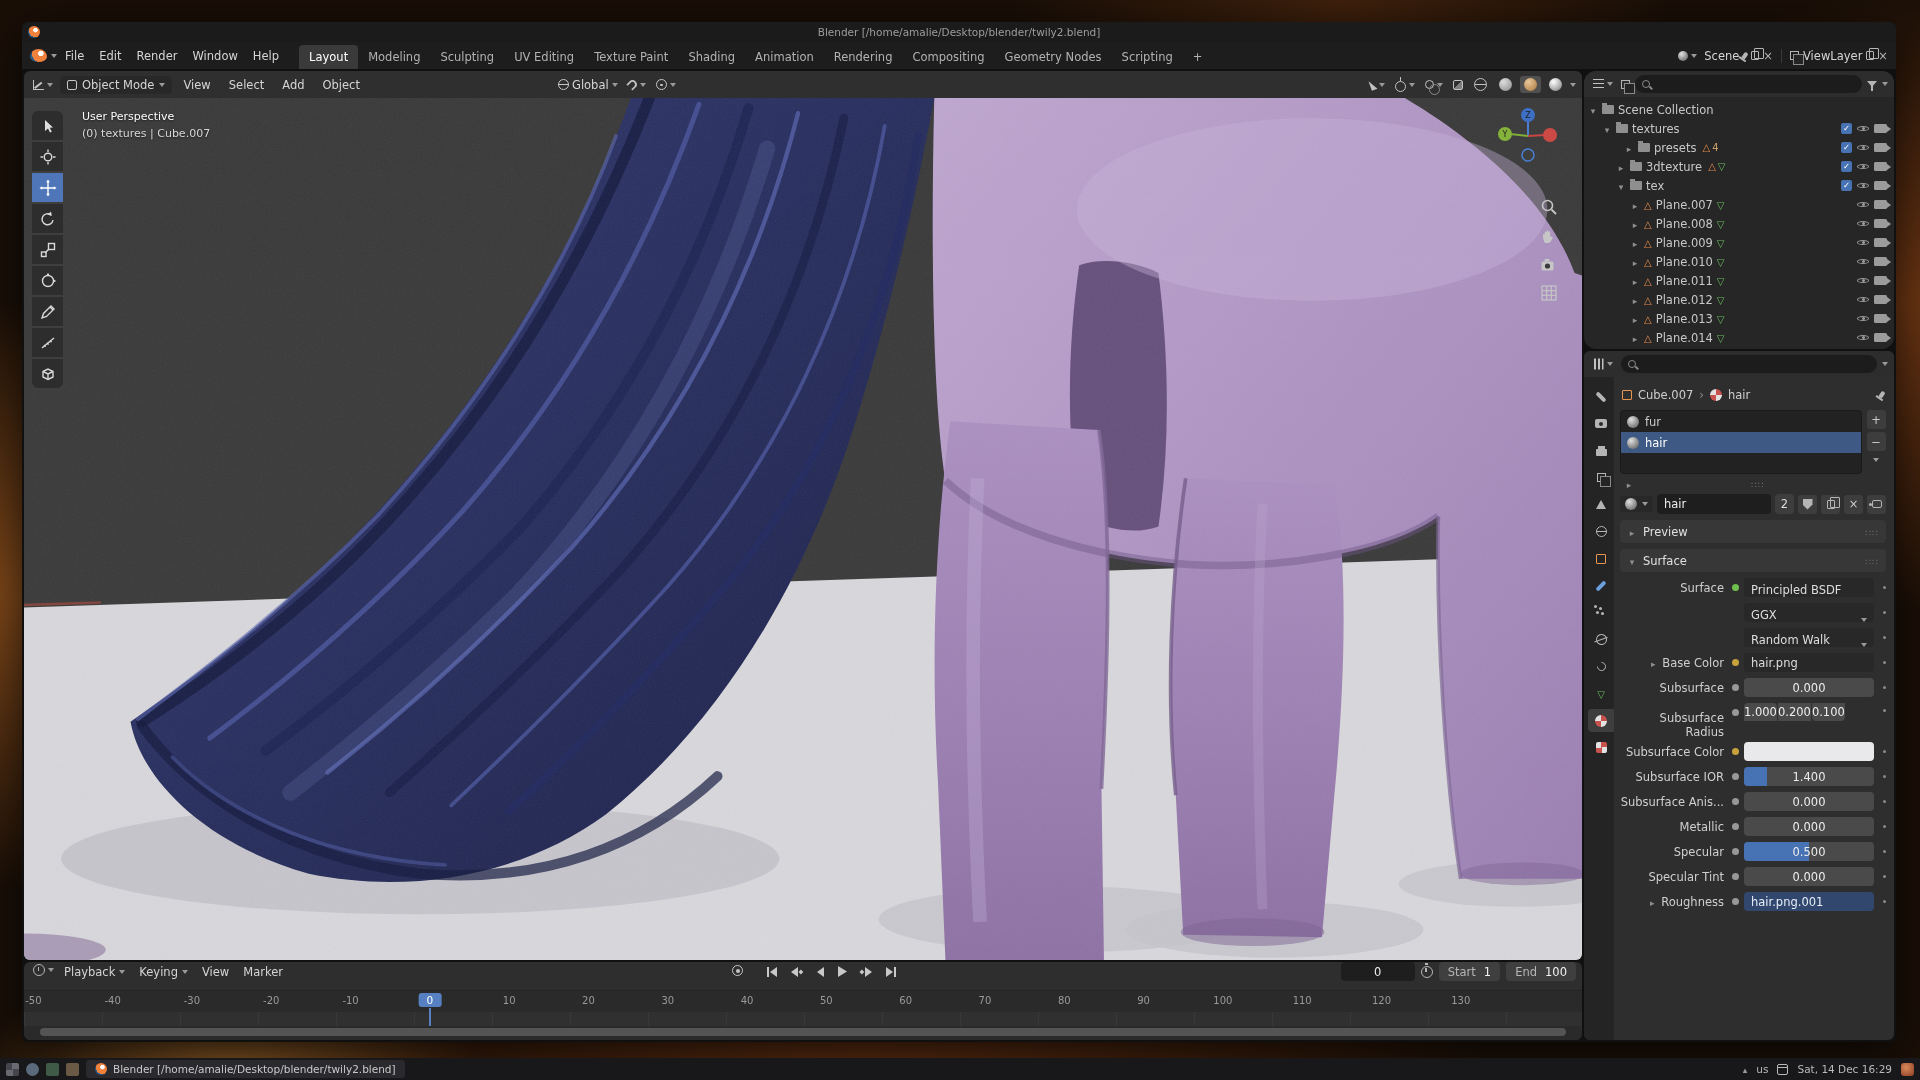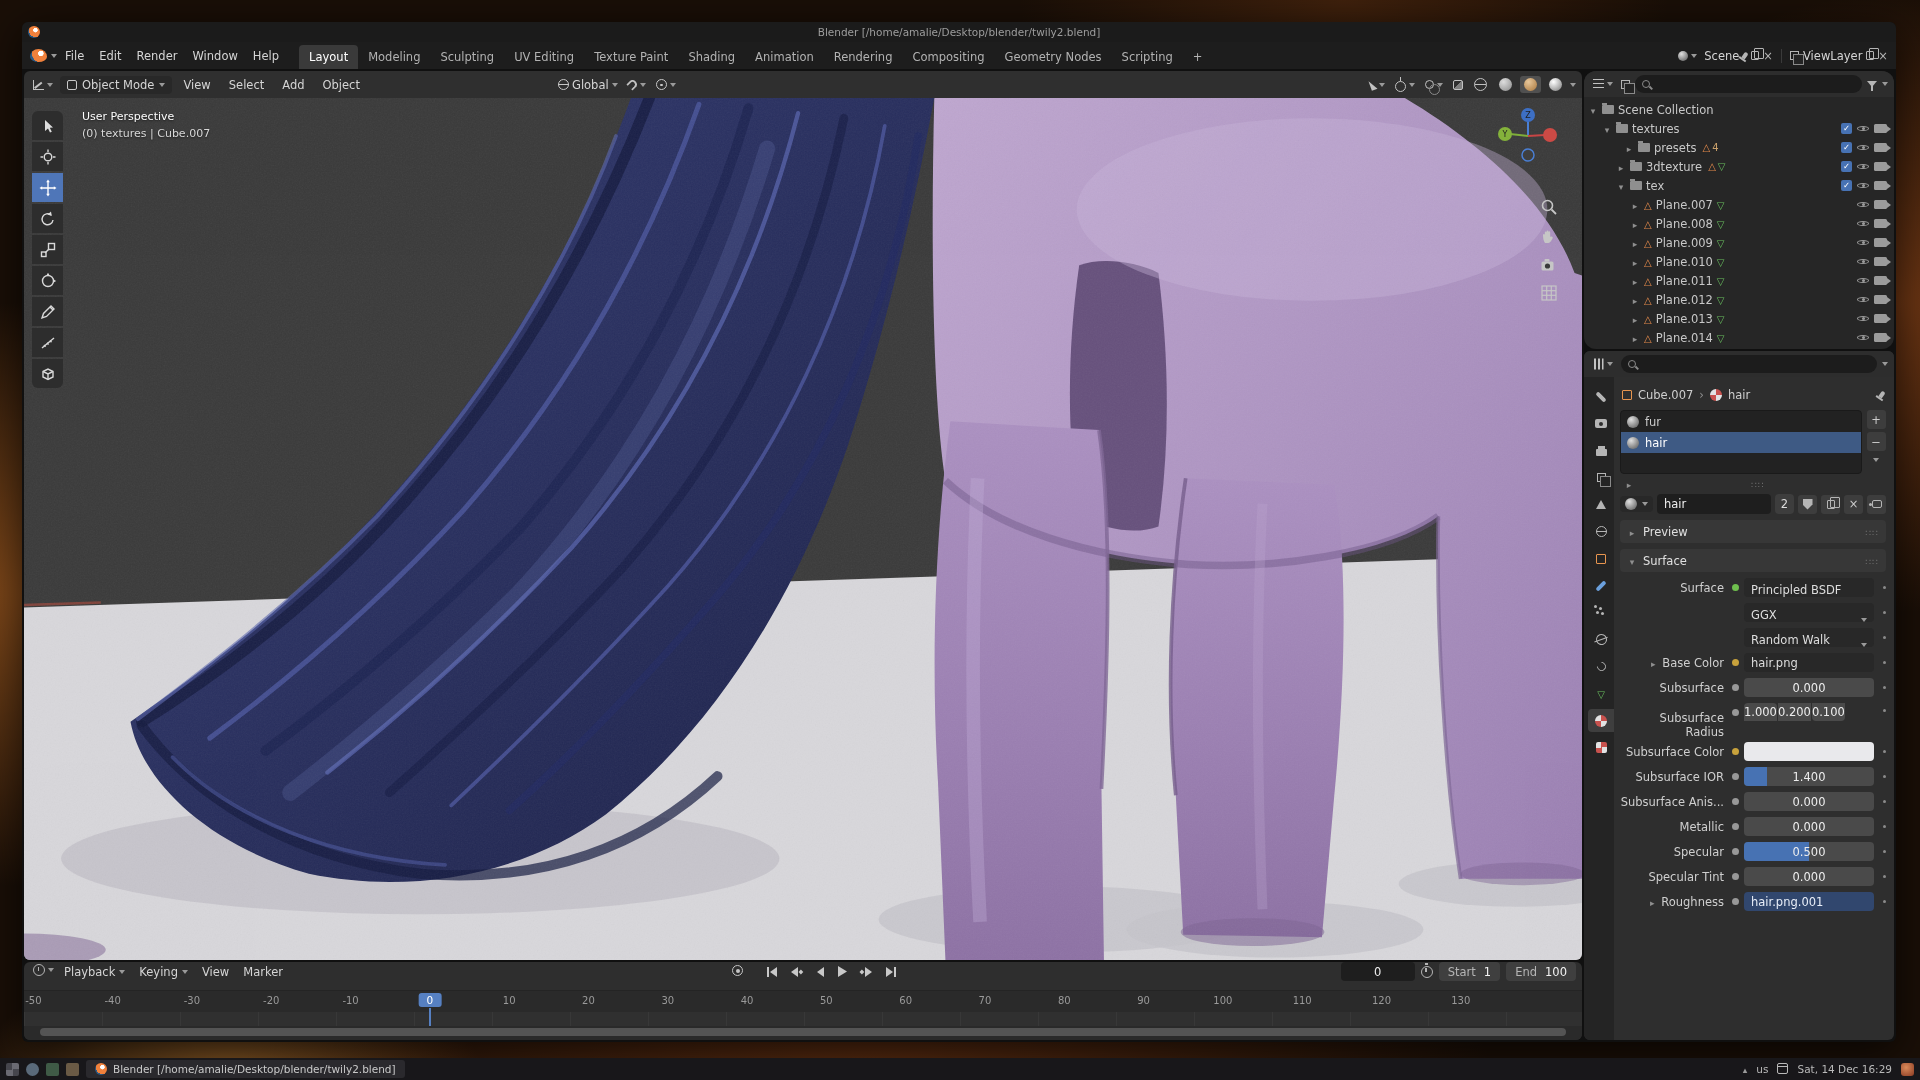--- a/index.html
+++ b/index.html
@@ -113,21 +113,21 @@
 .radius-col .nfield:first-child{border-radius:4px 4px 0 0}
 .radius-col .nfield:last-child{border-radius:0 0 4px 4px}
 .sock{width:7px;height:7px;border-radius:50%;flex:none;background:#989898}
 .sock.yellow{background:#c8a23c}.sock.green{background:#6fbf4e}
 .deco{width:3px;height:3px;border-radius:50%;background:#8a8a8a;margin-left:4px;flex:none}
 .statusbar{height:24px;background:#242424;display:flex;align-items:center;padding:0 10px;gap:8px;color:#9a9a9a;border-radius:0 0 6px 6px;flex:none}
 .taskbar{position:absolute;left:0;right:0;bottom:0;height:22px;background:#18171a;display:flex;align-items:center;padding:0 6px;gap:7px;font-size:10.5px;color:#b9b9b9;z-index:5}
 .tk-ico{width:13px;height:13px;border-radius:2px;background:#4a4a50}
 .tk-ico.grid{background:conic-gradient(#6a6a72 0 25%,#45454c 0 50%,#6a6a72 0 75%,#45454c 0)}
 .tk-win{display:flex;align-items:center;gap:6px;background:#2a292d;height:18px;padding:0 9px;border-radius:3px;color:#c9c9c9}
-.tk-right{margin-left:auto;display:flex;align-items:flex-start;gap:9px}
+.tk-right{margin-left:auto;display:flex;align-items:center;gap:9px}
 
 .i-eye{width:14px;height:14px;position:relative;display:inline-block;flex:none}
 .i-eye::before{content:"";position:absolute;left:1px;right:1px;top:4.5px;bottom:4.5px;border:1px solid #9b9b9b;border-radius:50%}
 .i-eye::after{content:"";position:absolute;left:5.5px;top:5.5px;width:3px;height:3px;border-radius:50%;background:#9b9b9b}
 .i-cam{width:13px;height:9px;background:#9b9b9b;border-radius:1.5px;position:relative;display:inline-block;flex:none}
 .i-cam::after{content:"";position:absolute;right:-3.5px;top:1.5px;border-top:3px solid transparent;border-bottom:3px solid transparent;border-left:4px solid #9b9b9b}
 .i-chk{width:11px;height:11px;background:#4772b3;border-radius:2px;color:#fff;font-size:8.5px;line-height:11px;text-align:center;display:inline-block;flex:none}
 .i-chk::after{content:"✓"}
 .i-coll{width:12px;height:9px;background:#8f8f8f;border-radius:1px;position:relative;display:inline-block;flex:none}
 .i-coll::before{content:"";position:absolute;left:0;top:-2px;width:5px;height:2px;background:#8f8f8f}

